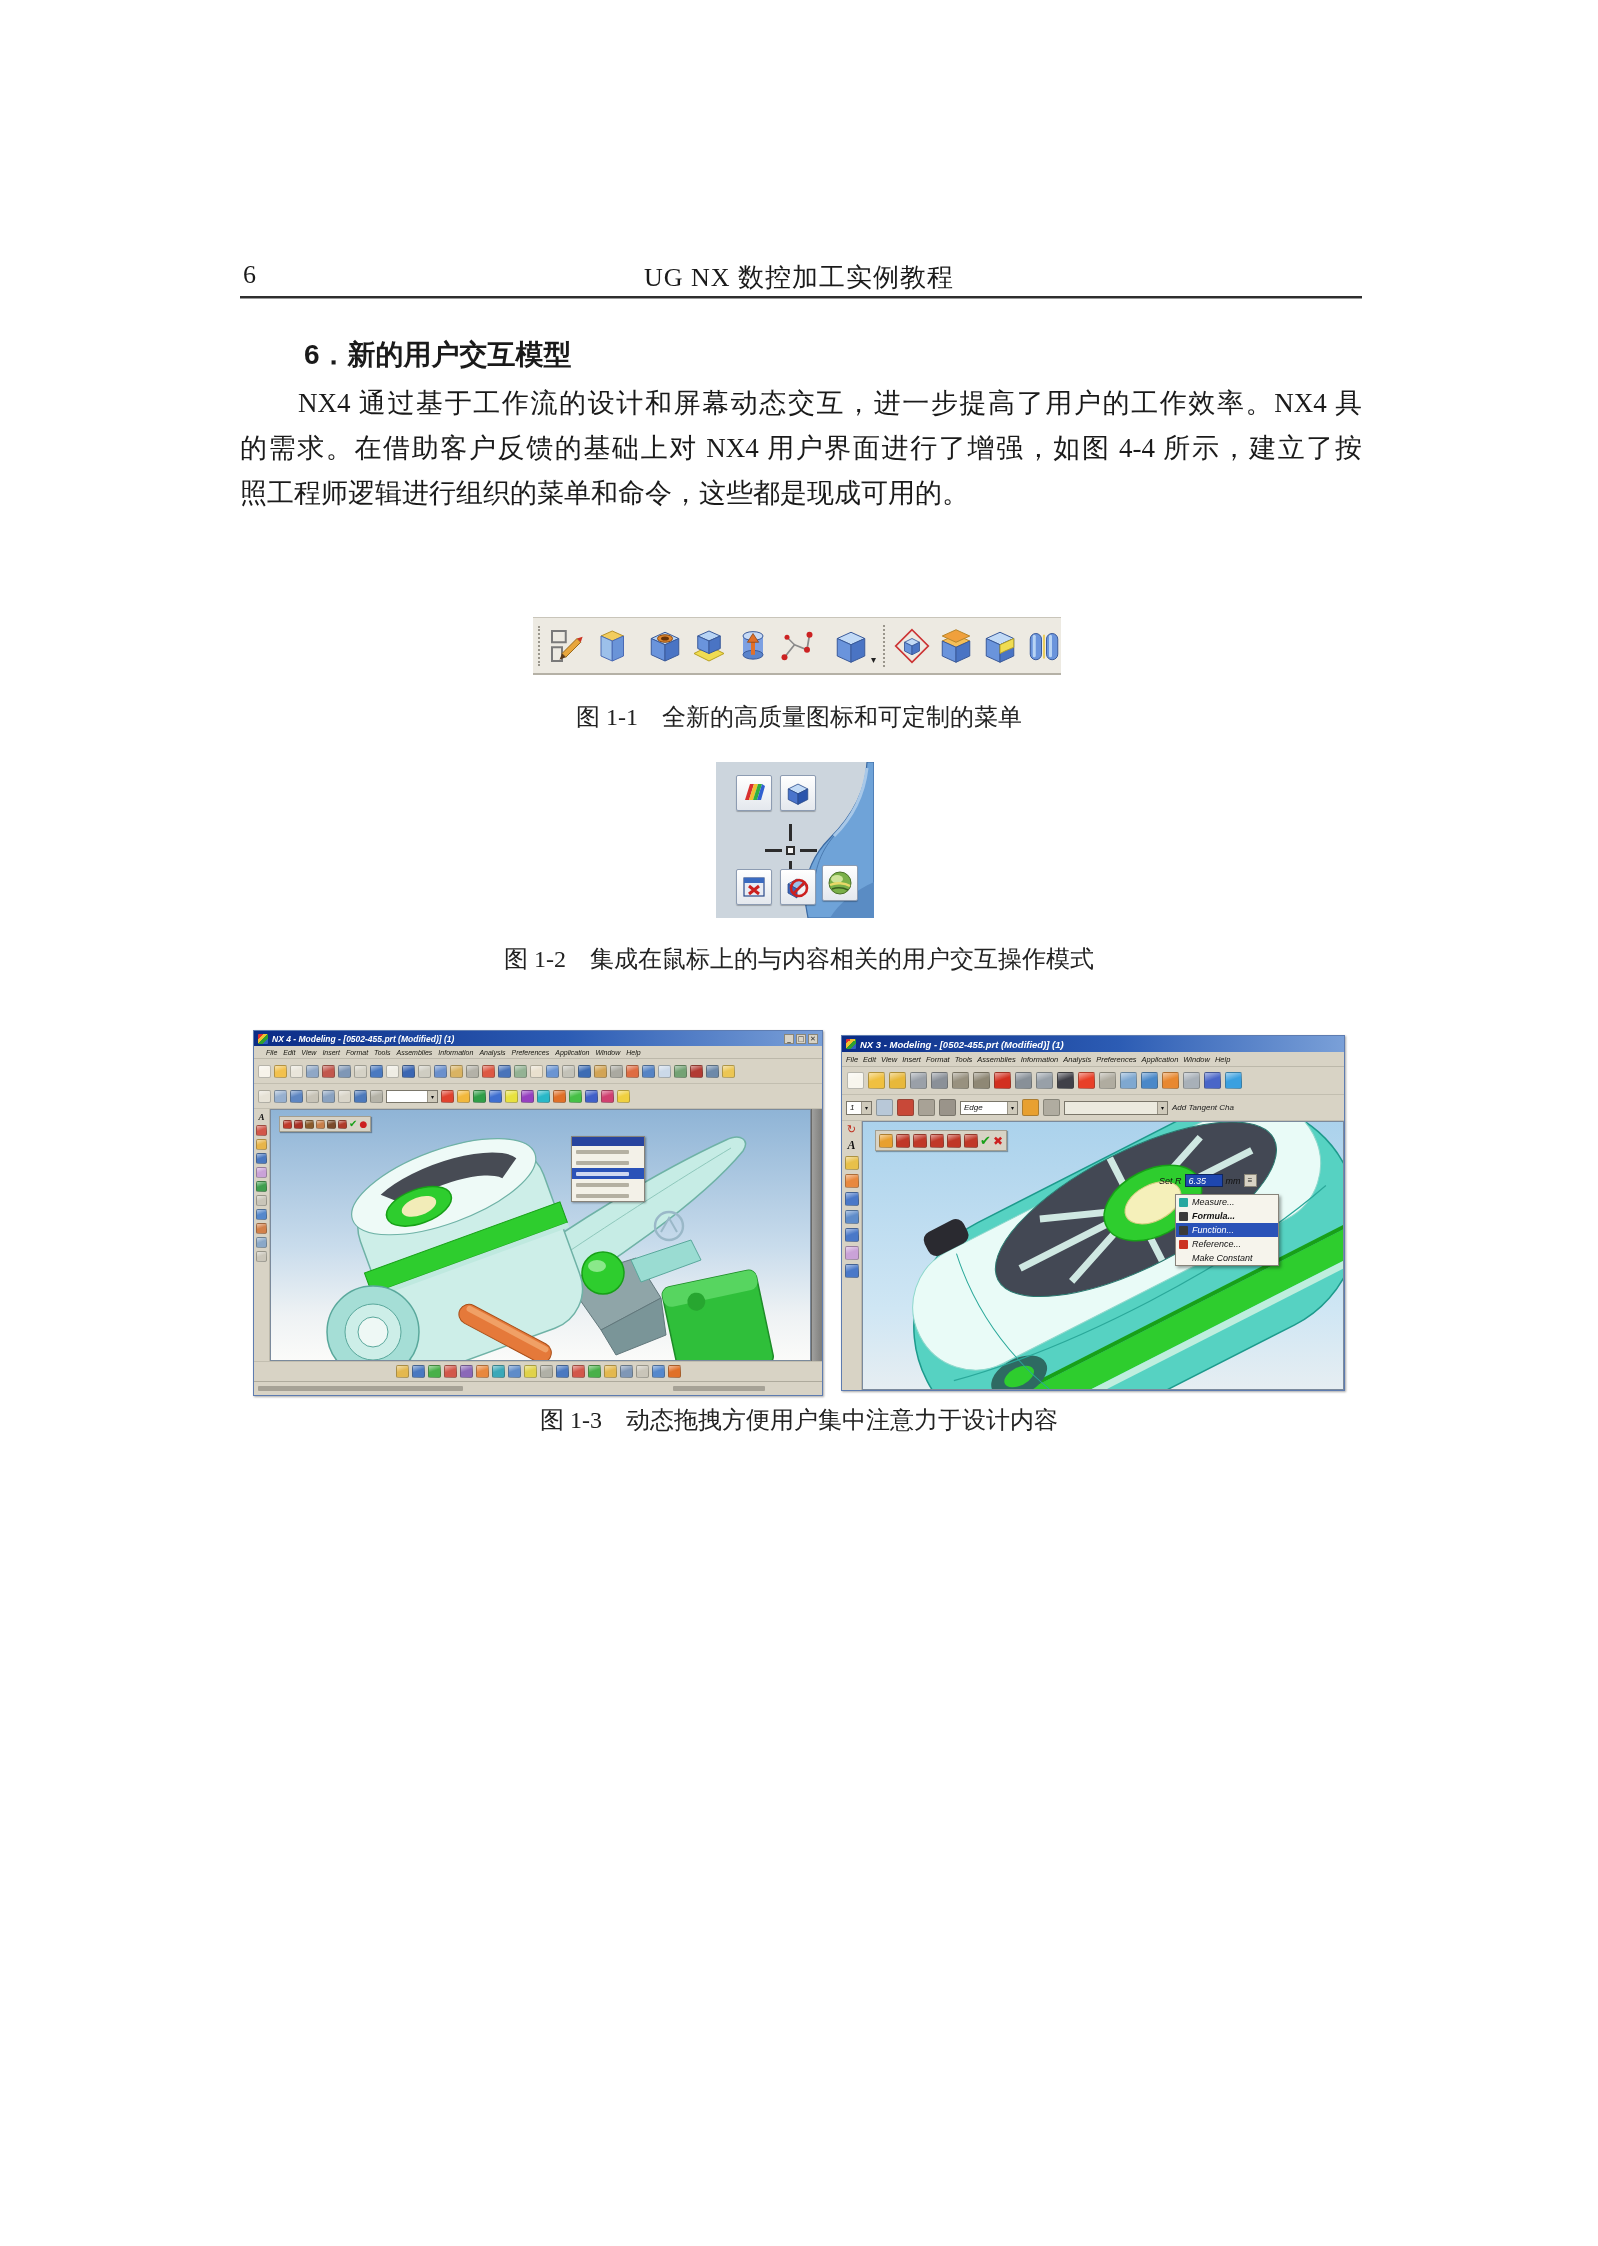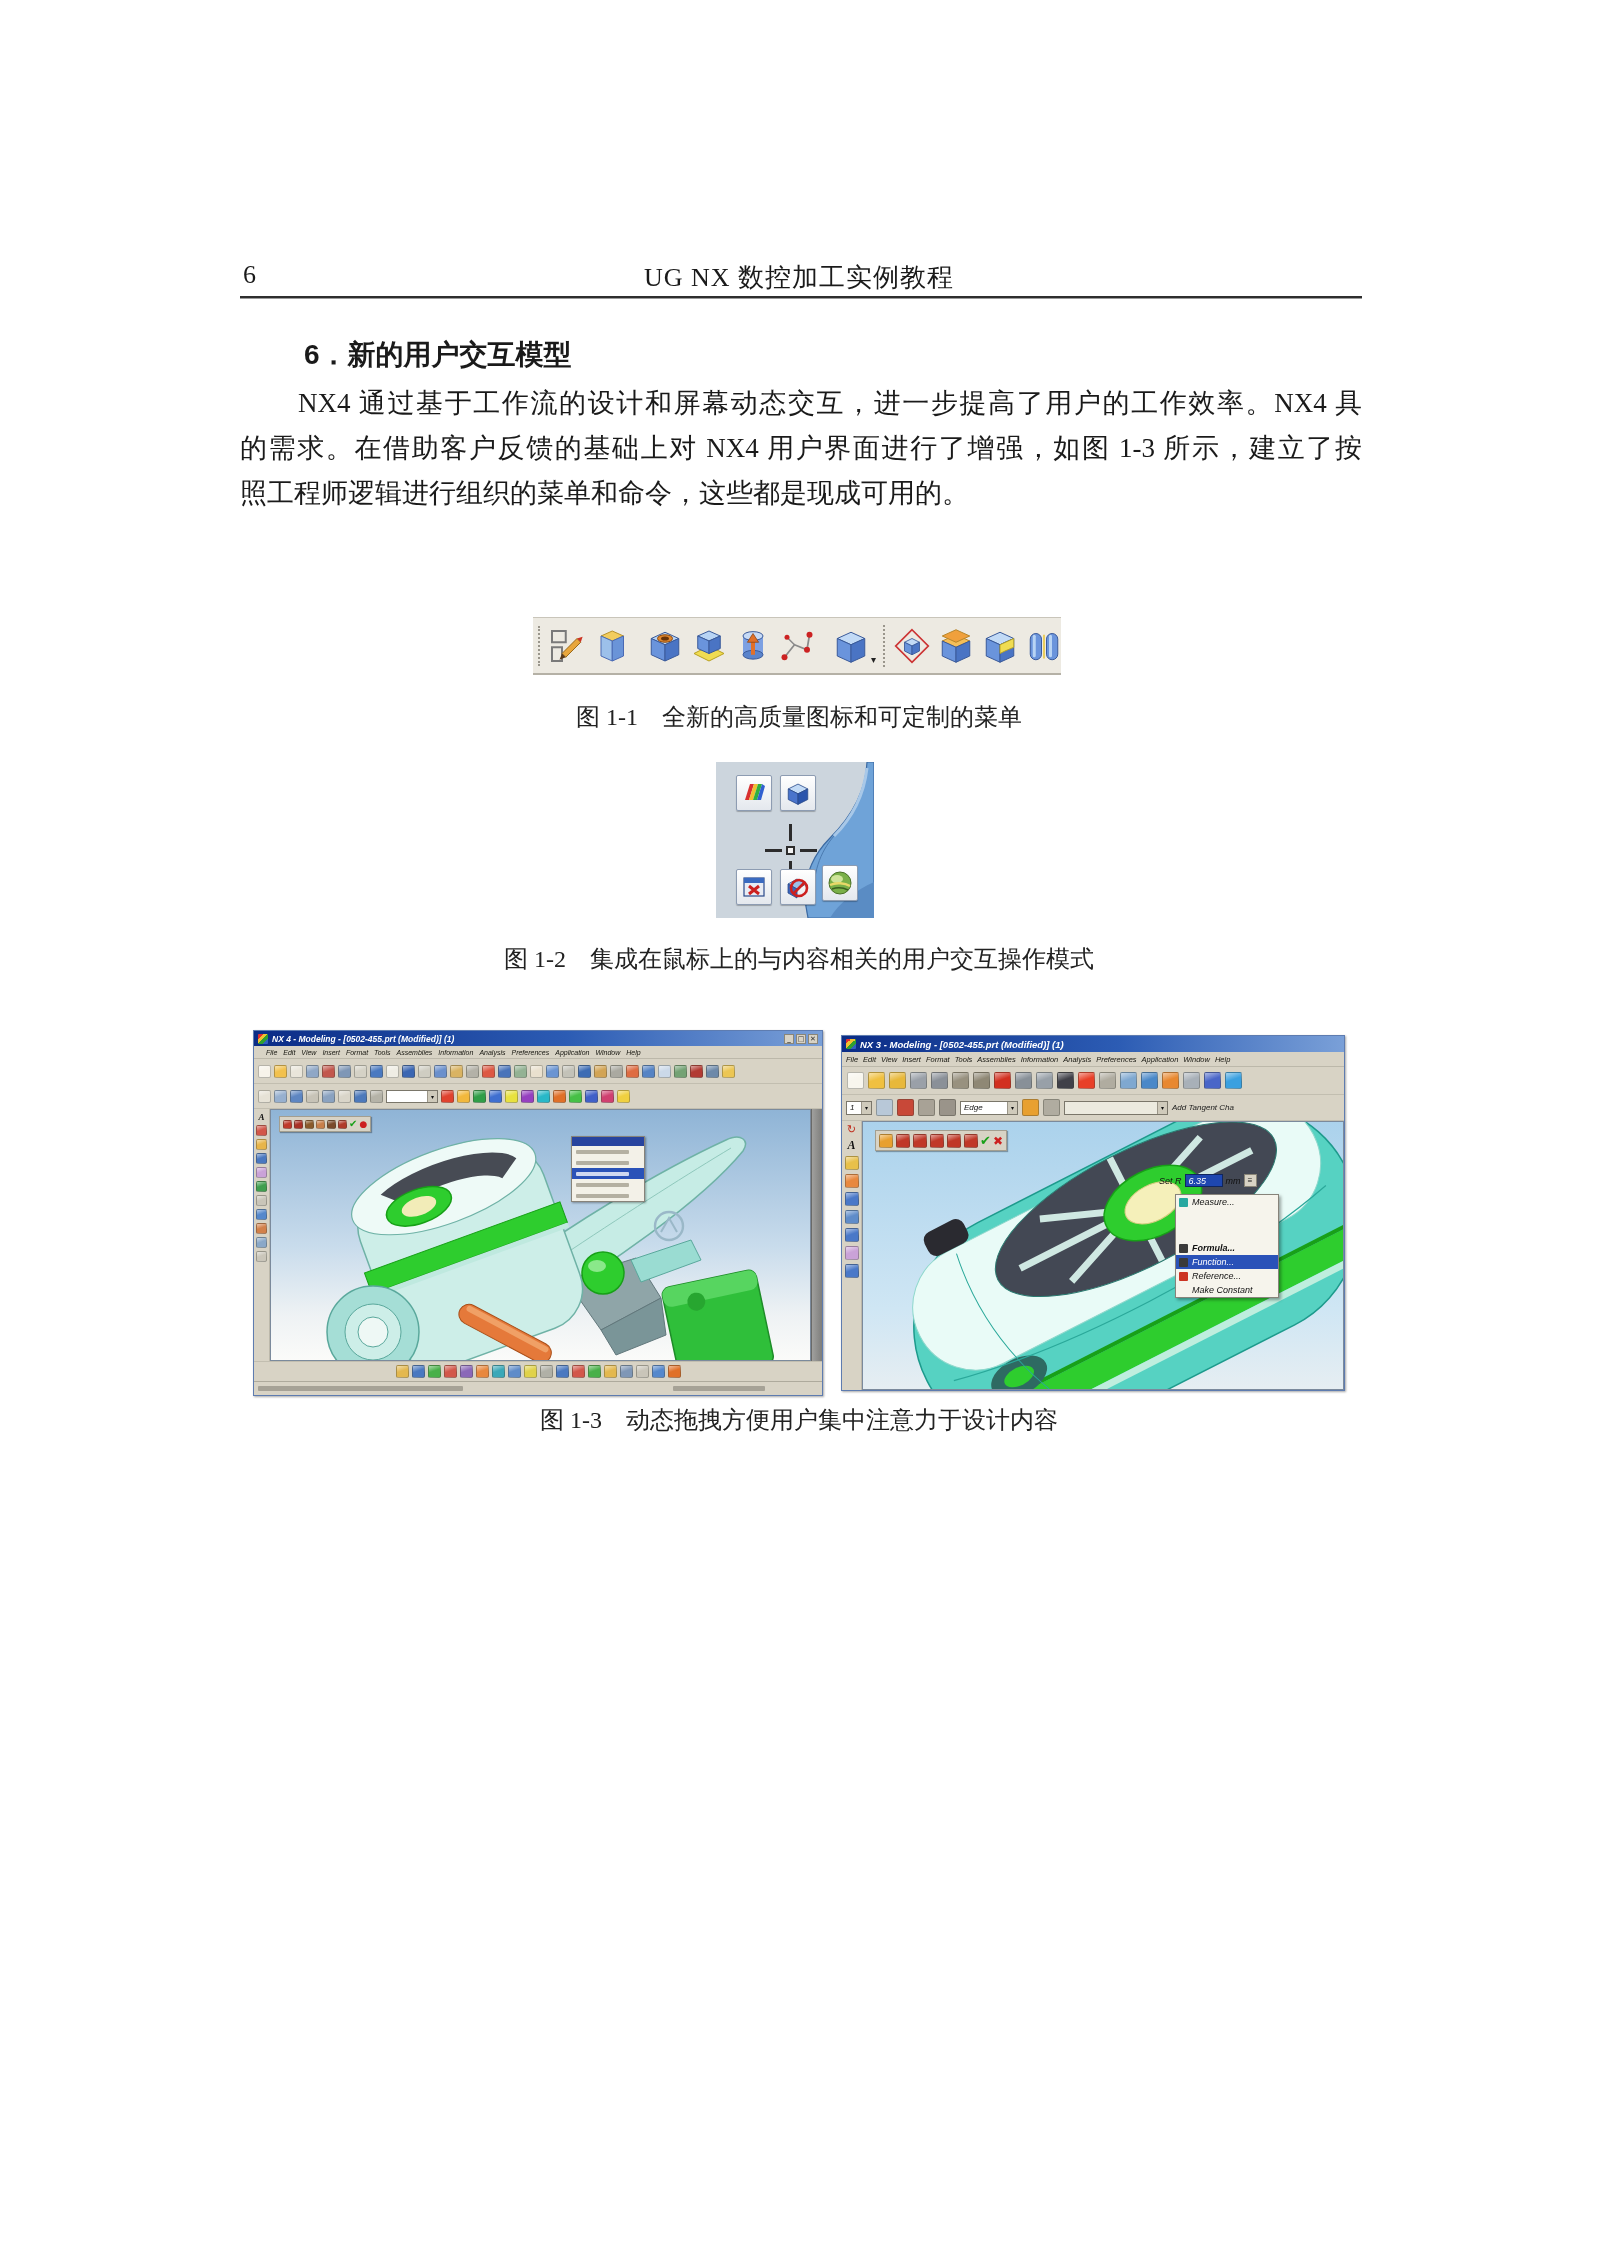--- a/index.html
+++ b/index.html
@@ -115,37 +115,37 @@
           font-family:"Liberation Sans",sans-serif; font-size:9px; color:#111; }
   #setR .val { width:38px; height:13px; background:#1e47b0; color:#fff; font-size:9px;
                display:flex; align-items:center; padding-left:3px; border:1px solid #10265e; }
   #setR .mmbtn { width:13px; height:13px; background:#d8d3c5; border:1px solid #8a8678;
                  font-size:8px; line-height:11px; text-align:center; }
   #ctx-right { position:absolute; left:312px; top:72px; width:104px; background:#f6f4ec;
                border:1px solid #87837a; box-shadow:2px 2px 3px rgba(0,0,0,.35);
                font-family:"Liberation Sans",sans-serif; font-size:9px; }
   #ctx-right .prow { height:14px; display:flex; align-items:center; gap:4px; padding:0 3px; color:#111; }
   #ctx-right .prow.hl { background:#2a52b8; color:#fff; }
-  #ctx-right .prow.b { font-weight:bold;margin-top:32px; }
+  #ctx-right .prow.b { font-weight:bold; }
   #ctx-right .picon { width:9px; height:9px; border-radius:1px; flex:none; }
 </style>
 </head>
 <body>
 
 <div id="page">
 
   <div id="page-num" class="abs">6</div>
   <div id="header-title" class="abs">UG NX 数控加工实例教程</div>
   <div id="header-rule" class="abs"></div>
 
   <div id="sec-heading" class="abs">6．新的用户交互模型</div>
 
   <div id="para" class="abs">
     <div class="pline first">NX4 通过基于工作流的设计和屏幕动态交互，进一步提高了用户的工作效率。NX4 具</div>
-    <div class="pline">的需求。在借助客户反馈的基础上对 NX4 用户界面进行了增强，如图 1-3 所示，建立了按</div>
+    <div class="pline">的需求。在借助客户反馈的基础上对 NX4 用户界面进行了增强，如图 4-4 所示，建立了按</div>
     <div class="pline last">照工程师逻辑进行组织的菜单和命令，这些都是现成可用的。</div>
   </div>
 
   <div id="fig1" class="abs">
     <div class="grip"></div>
 
     <div class="tb-icon">
       <svg width="40" height="40" viewBox="0 0 32 32">
         <rect x="4" y="4" width="11" height="9" fill="none" stroke="#7a7a7a" stroke-width="1.6"></rect>
         <rect x="4" y="17" width="8" height="11" fill="none" stroke="#7a7a7a" stroke-width="1.6"></rect>

